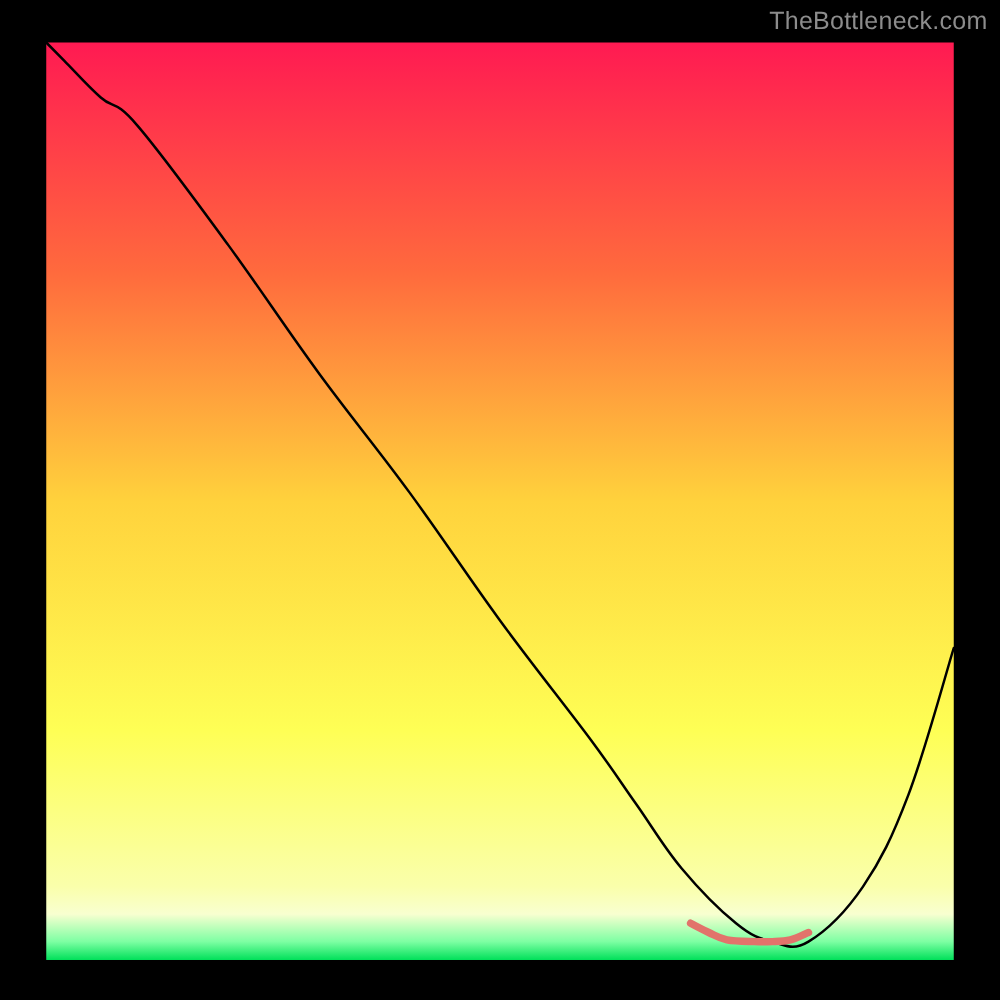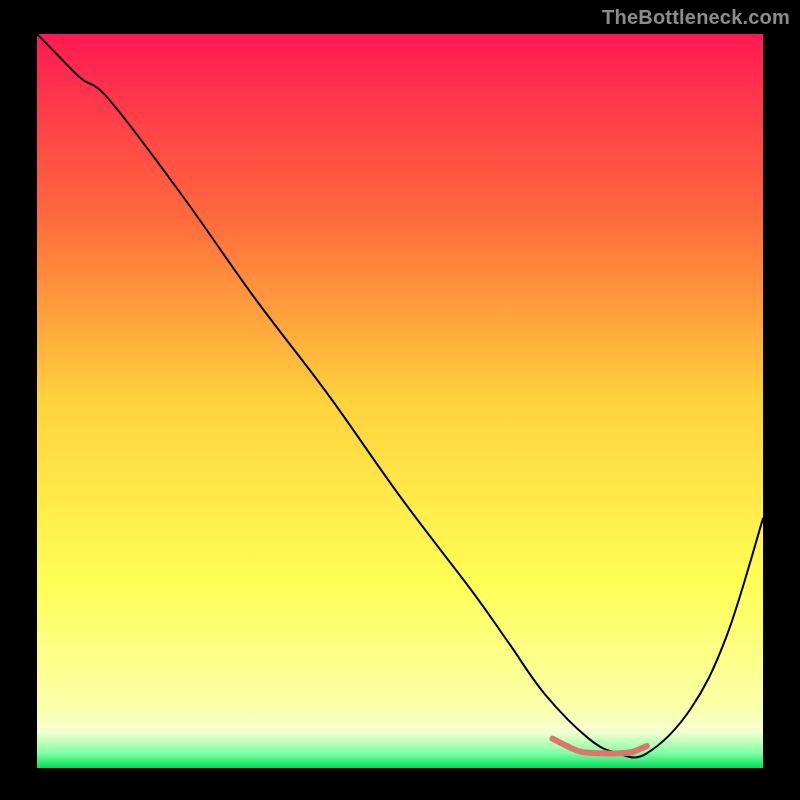--- a/index.html
+++ b/index.html
@@ -15,21 +15,21 @@
     position: relative;
     width: 800px;
     height: 800px;
   }
   .attribution {
     position: absolute;
     top: 6px;
     right: 10px;
     color: #8c8c8c;
     font-size: 20px;
-    font-weight: 700;
+    font-weight: 400;
     letter-spacing: 0.2px;
   }
   svg {
     display: block;
   }
 </style>
 </head>
 <body>
 
 <div class="frame">

